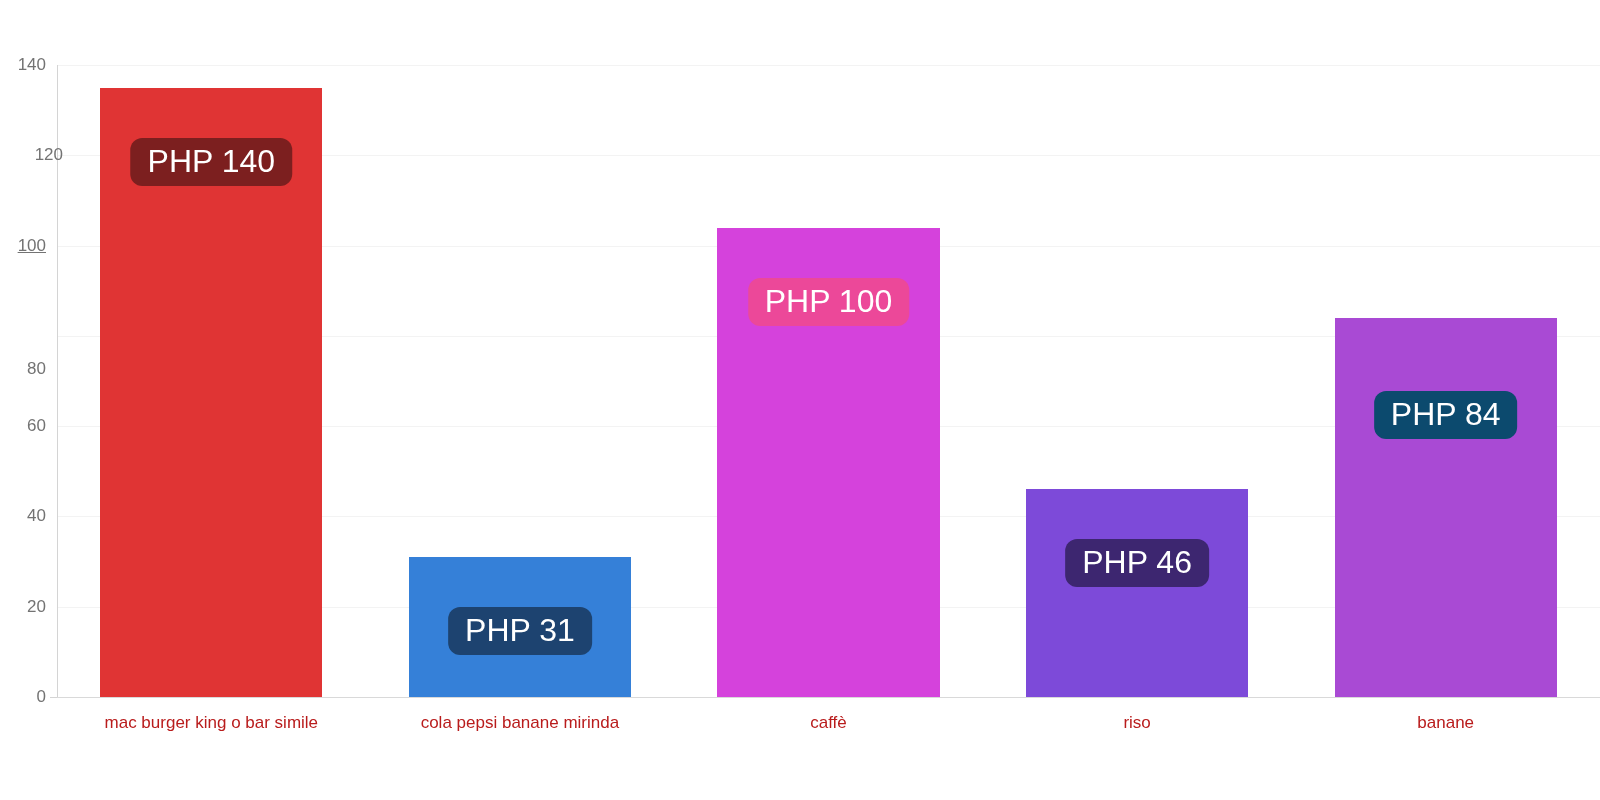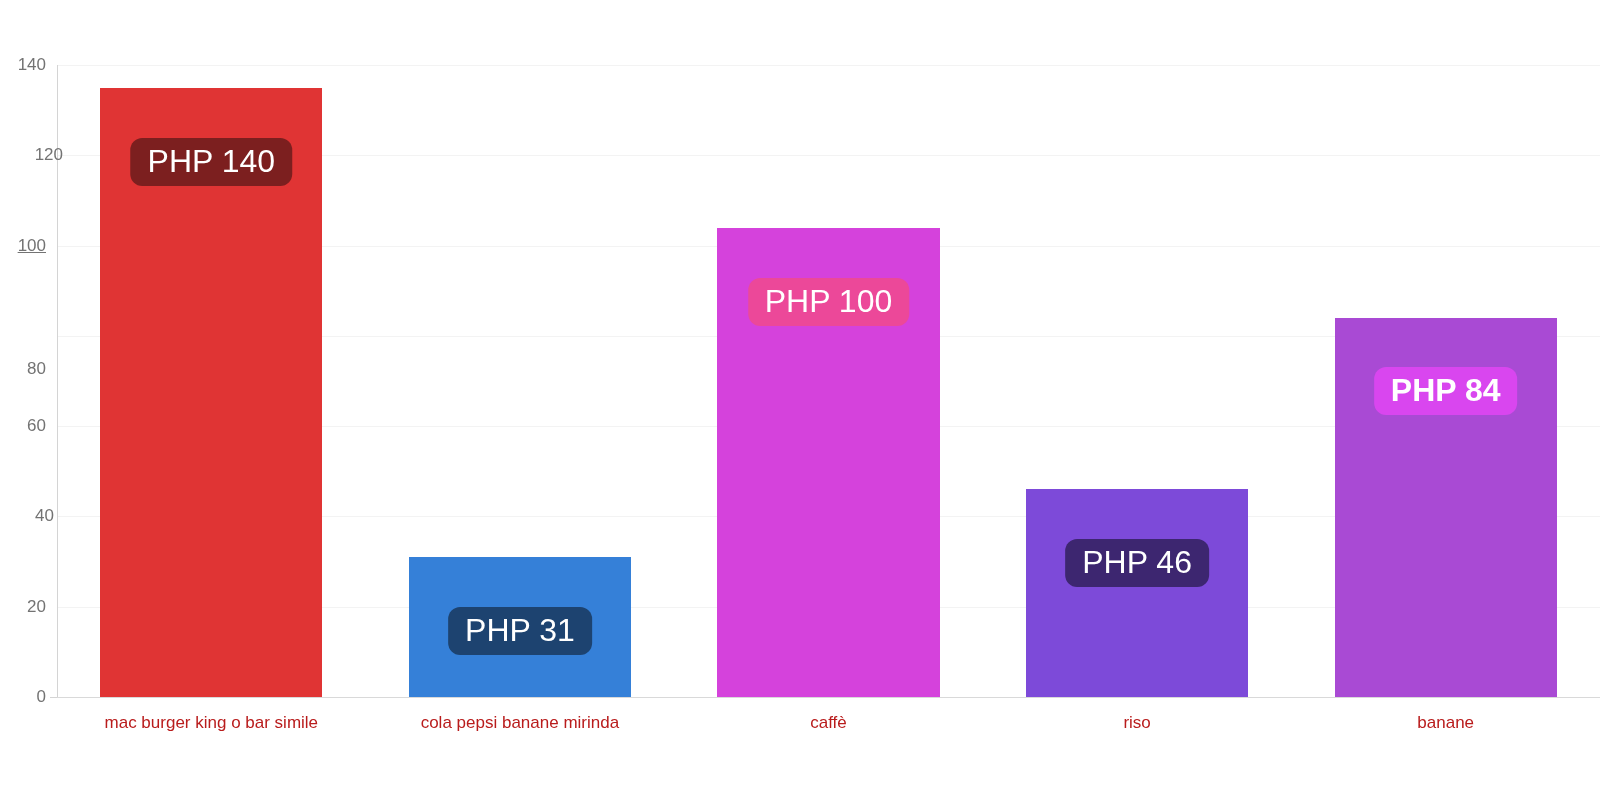--- a/index.html
+++ b/index.html
@@ -157,29 +157,29 @@
       <div class="bar" title="banane: PHP 84" style="left: 1277.6px; width: 222.192px; height: 379.2px; background: rgb(169, 74, 212);"></div>
     </div>
 
   <div id="y-axis-line"></div>
   <div id="x-axis-line"></div>
   <div id="y-axis-tick"></div>
 
 
 <div class="ytick" style="top: 697px; left: 0px; width: 46px;">0</div>
     <div class="ytick" style="top: 606.714px; left: 0px; width: 46px;">20</div>
-    <div class="ytick" style="top: 516.429px; left: 0px; width: 46px; margin-left: 8px;">40</div>
+    <div class="ytick" style="top: 516.429px; left: 0px; width: 46px;">40</div>
     <div class="ytick" style="top: 426.143px; left: 0px; width: 46px;">60</div>
     <div class="ytick" style="top: 325px; left: 0px; width: 46px; margin-top: 44px;">80</div>
     <div class="ytick" style="top: 245.571px; left: 0px; width: 46px; text-decoration: underline;">100</div>
     <div class="ytick" style="top: 155.286px; left: 17px; width: 46px;">120</div>
     <div class="ytick" style="top: 65px; left: 0px; width: 46px;">140</div>
     <div class="value-badge" style="left: 211.3px; top: 161.571px; background: rgb(124, 31, 31);">PHP 140</div>
     <div class="xtick" style="left: 211.3px;">mac burger king o bar simile</div>
     <div class="value-badge" style="left: 519.9px; top: 631.057px; background: rgb(29, 67, 112);">PHP 31</div>
     <div class="xtick" style="left: 519.9px;">cola pepsi banane mirinda</div>
     <div class="value-badge" style="left: 828.5px; top: 301.514px; background: #ec4899;">PHP 100</div>
     <div class="xtick" style="left: 828.5px;">caffè</div>
     <div class="value-badge" style="left: 1137.1px; top: 563.343px; background: rgb(61, 38, 112);">PHP 46</div>
     <div class="xtick" style="left: 1137.1px;">riso</div>
-    <div class="value-badge" style="left: 1445.7px; top: 391px; background: #d946ef; font-weight: bold;">PHP 84</div>
+    <div class="value-badge" style="left: 1445.7px; top: 415px; background: #0c4a6e;">PHP 84</div>
     <div class="xtick" style="left: 1445.7px;">banane</div>
   </div>
 
 </body></html>

